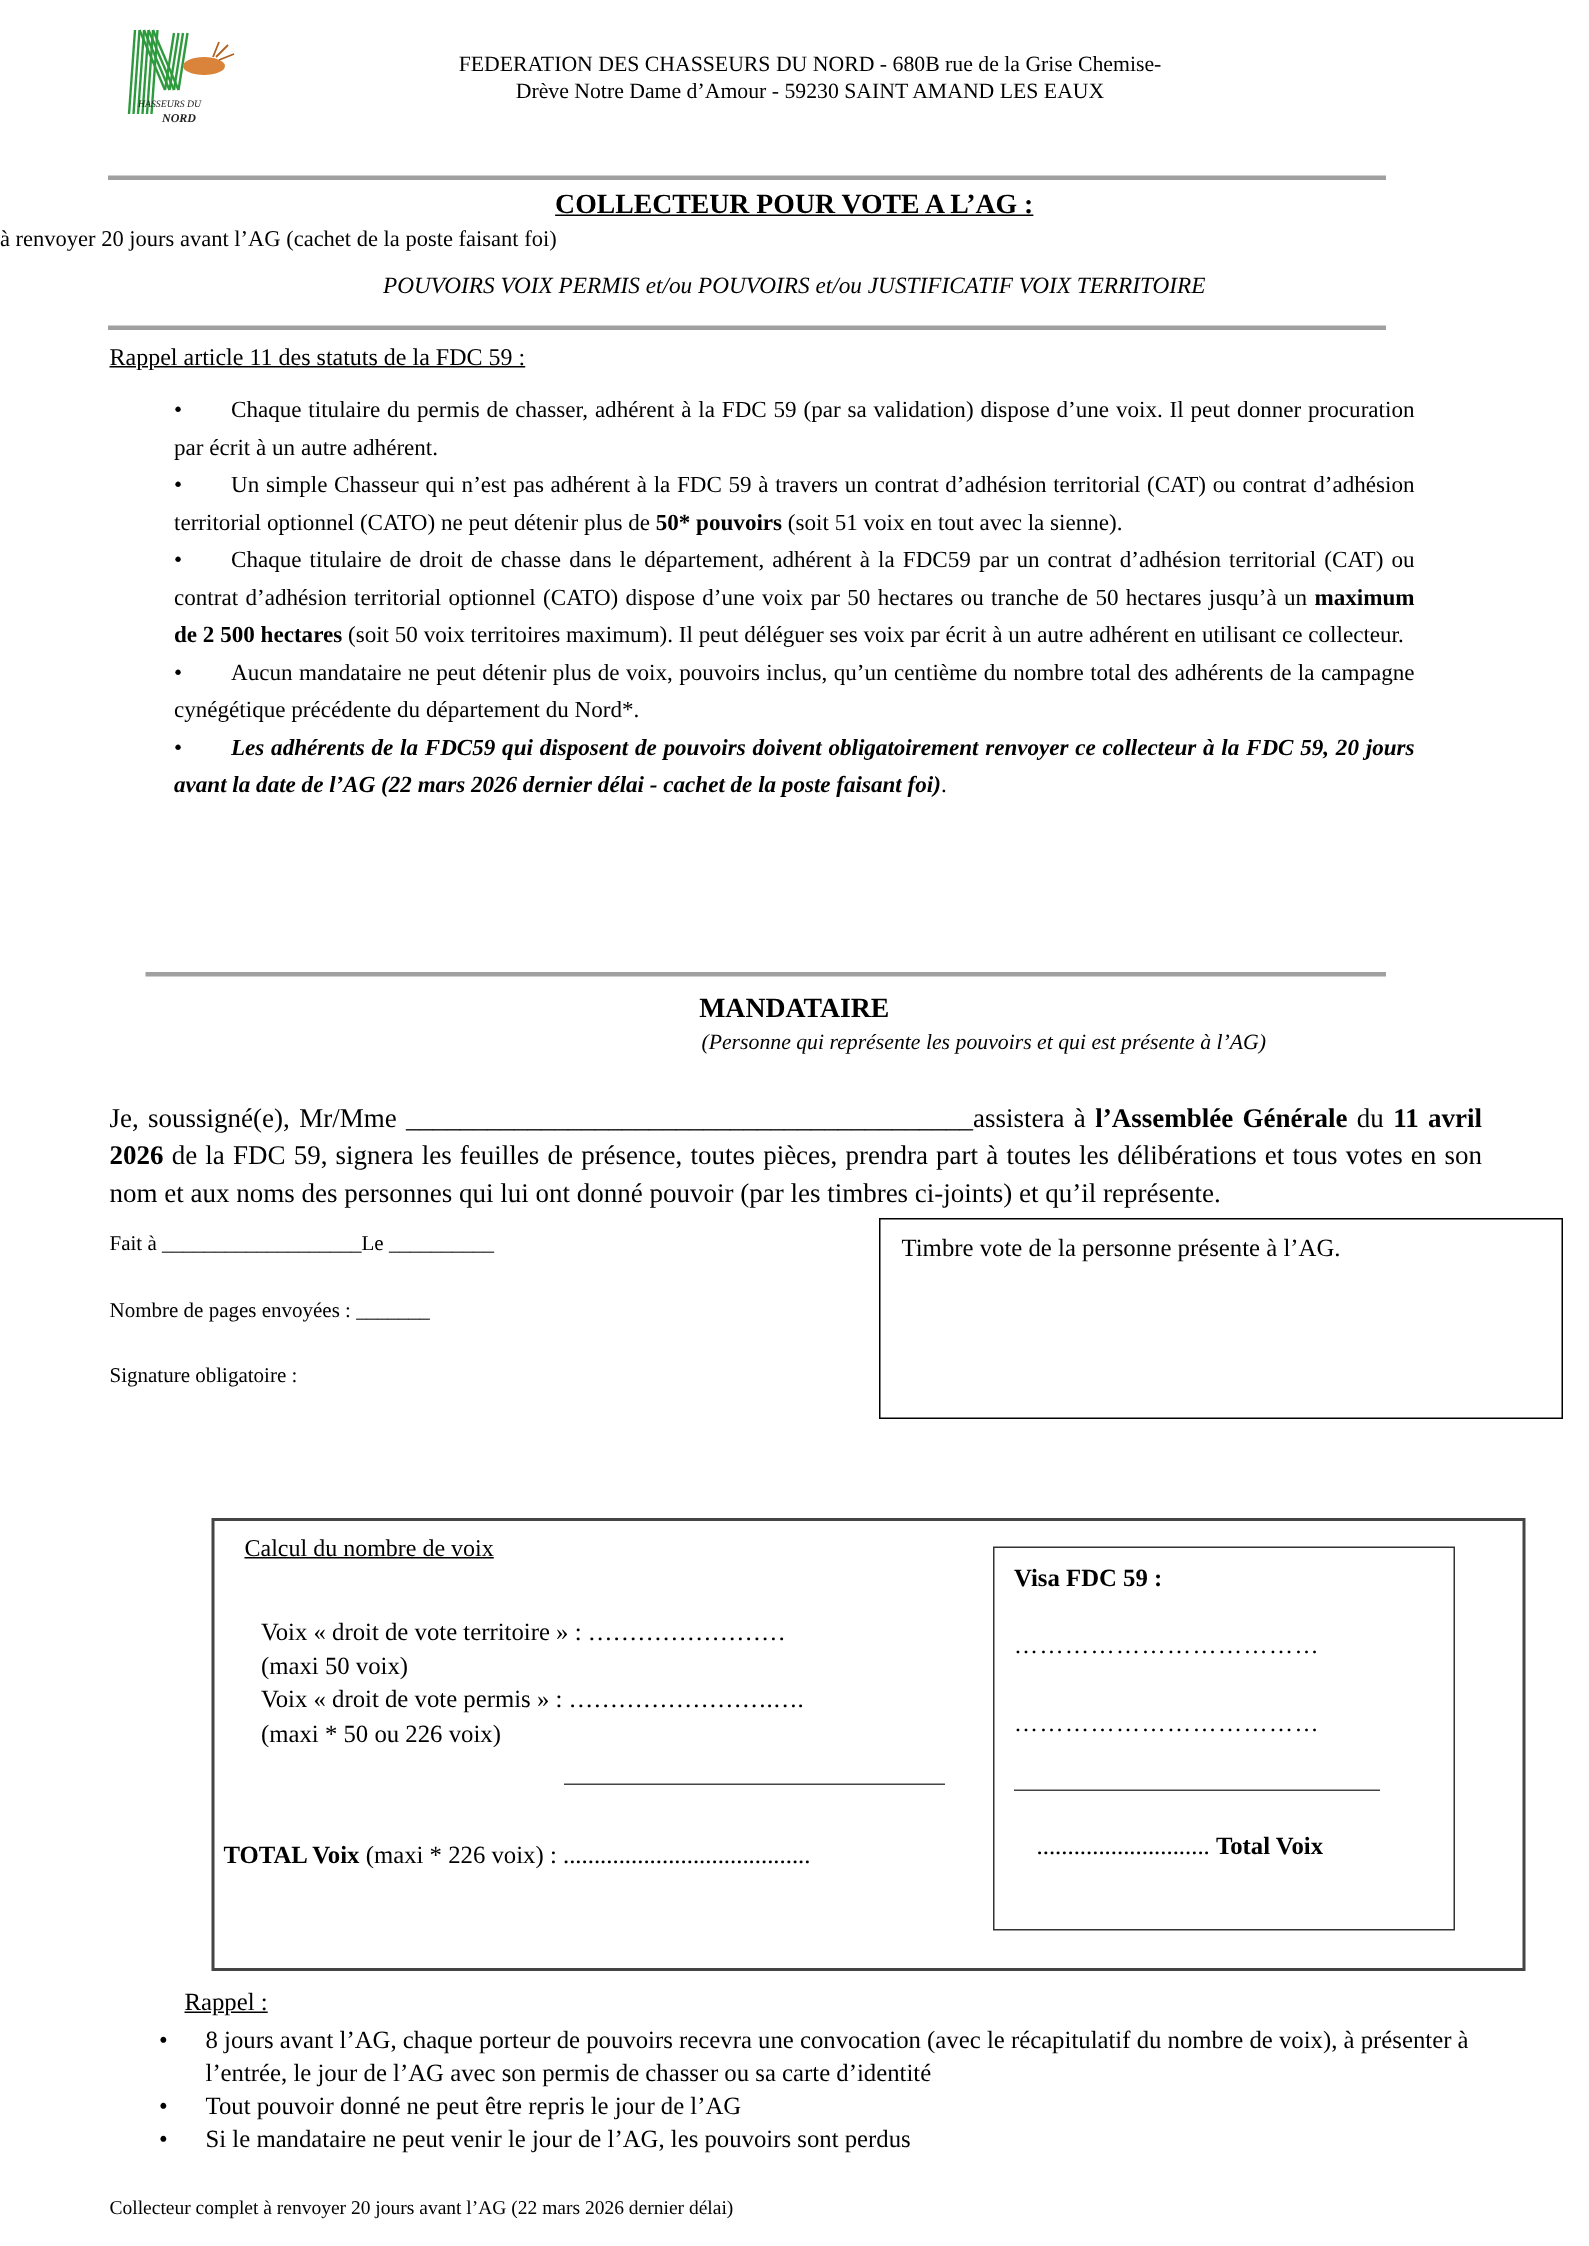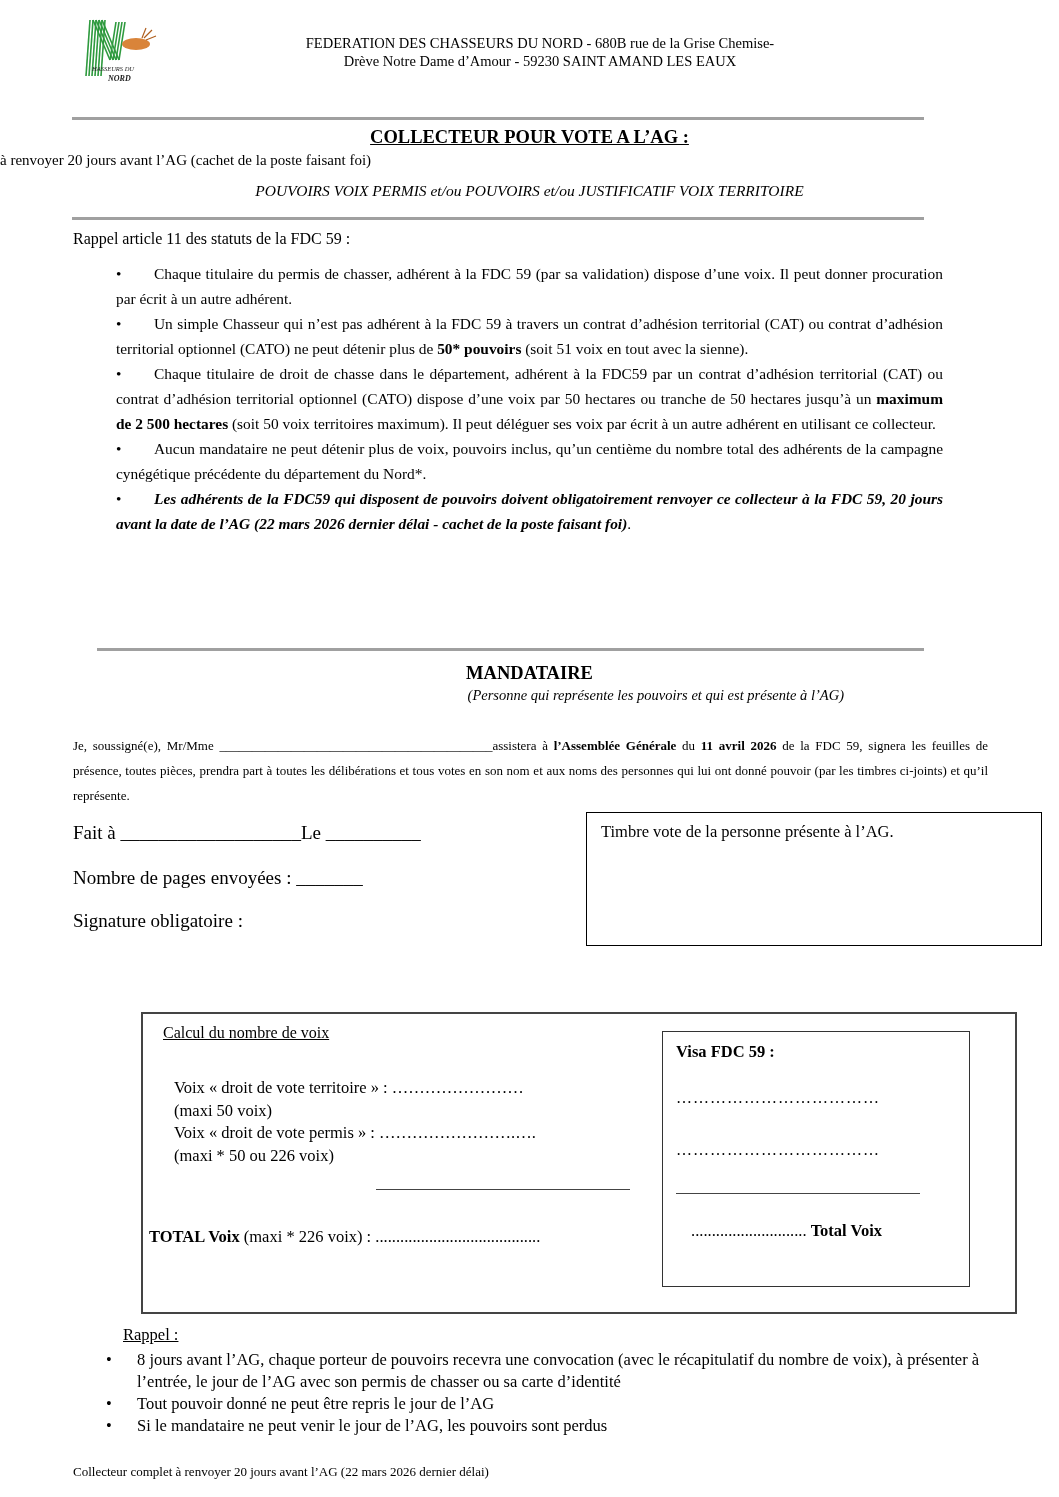--- a/index.html
+++ b/index.html
@@ -6,29 +6,29 @@
   body { width:1059px; height:1497px; position:relative; overflow:hidden;
          font-family:"Liberation Serif", serif; color:#000; }
   .abs { position:absolute; }
   .logo { left:80px; top:14px; width:80px; height:70px; }
   .header { left:230px; top:34px; width:620px; text-align:center; font-size:14.5px; line-height:18px; }
   .header a { color:#1a1aee; text-decoration:underline; }
   .rule { height:3px; background:#a0a0a0; }
   .title { left:0; width:1059px; top:127px; text-align:center; font-weight:bold; font-size:18.5px; text-decoration:underline; }
   .subtitle { left:0; width:1028px; top:152px; text-align:left; font-size:15px; }
   .subtitle2 { left:0; width:1059px; top:182px; text-align:center; font-size:15.5px; font-style:italic; }
-  .rappel-h { left:73px; top:230px; font-size:16px; }
+  .rappel-h { left:73px; top:230px; font-size:16px; text-decoration:underline; }
   .articles { left:98px; top:261px; width:827px; font-size:15.4px; line-height:25px; text-align:justify;margin-left:18px; }
   .articles p { margin:0 0 0 0; }
   .articles .bul { display:inline-block; width:38px; text-indent:0; }
   .articles .it { font-style:italic; font-weight:bold; }
   .mand-title { left:0; width:1059px; top:663px; text-align:center; font-weight:bold; font-size:18.5px; }
   .mand-sub { left:0; width:844px; top:687px; text-align:right; font-size:14.5px;font-style:italic; }
-  .mand-text { left:73px; top:733px; width:915px; font-size:13px; line-height:25px; text-align:justify; }
-  .left-fields { left:73px; font-size:19px; }
+  .mand-text { left:73px; top:733px; width:915px; font-size:18px; line-height:25px; text-align:justify; }
+  .left-fields { left:73px; font-size:14px; }
   .stamp-box { left:586px; top:812px; width:434px; height:132px; border:1.5px solid #000;padding-left:20px; }
   .stamp-box span { position:absolute; left:14px; top:9px; font-size:16.5px; }
   .calc-box { left:141px; top:1012px; width:872px; height:298px; border:2px solid #444; }
   .calc-title { left:163px; top:1024px; font-size:16px; text-decoration:underline; }
   .calc-lines { left:174px; top:1077px; font-size:16.5px; line-height:22.5px; }
   .hline { height:1px; background:#444; }
   .total { left:149px; top:1227px; font-size:16.5px; }
   .visa-box { left:662px; top:1031px; width:306px; height:254px; border:1.5px solid #333; }
   .visa-title { left:676px; top:1042px; font-weight:bold; font-size:16.5px; }
   .visa-dots { left:676px; font-size:16px; letter-spacing:1px; }

